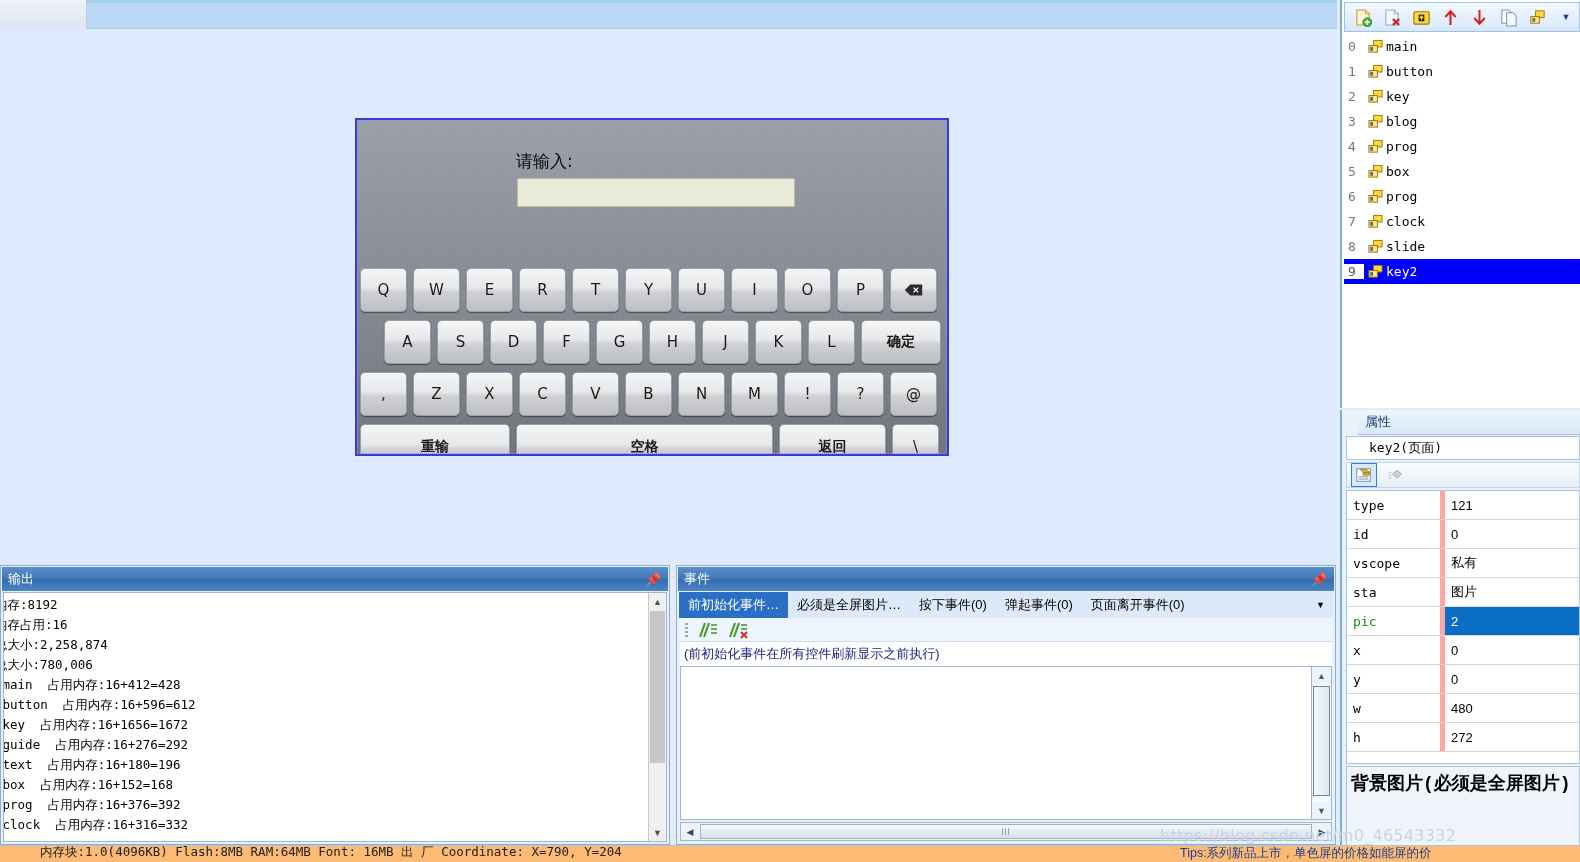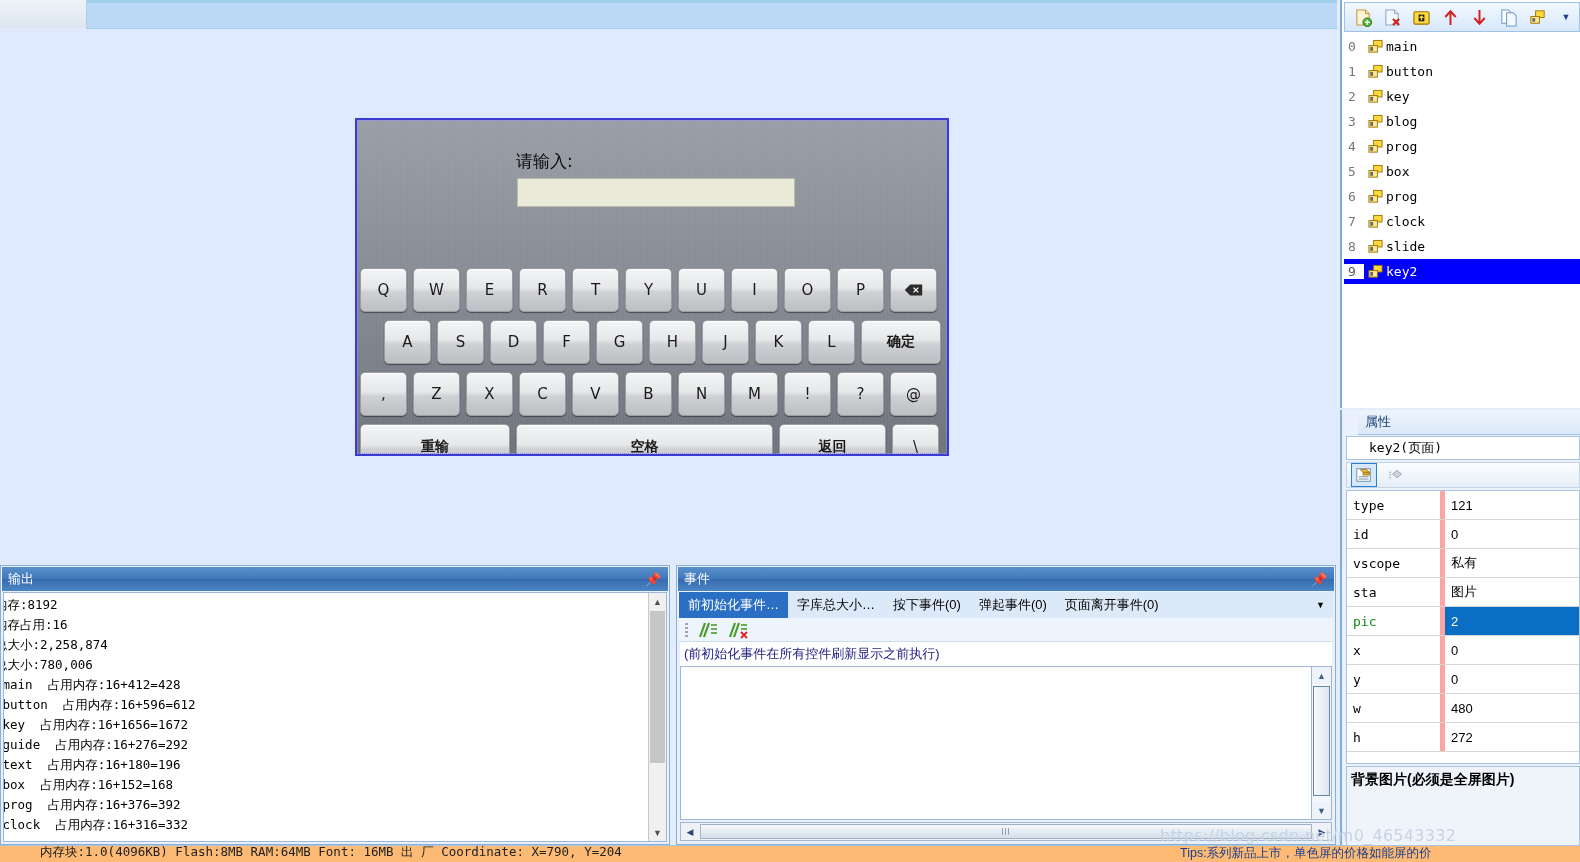--- a/index.html
+++ b/index.html
@@ -227,21 +227,21 @@
   .pr .k{width:98px;border-right:5px solid #fca5a5;display:flex;align-items:center;
     padding-left:6px;box-sizing:border-box;
     font-family:"DejaVu Sans Mono","Liberation Mono",monospace;}
   .pr .v{flex:1;display:flex;align-items:center;padding-left:6px;box-sizing:border-box;}
   .pr.sel .k{color:#118a11;}
   .pr.sel .v{background:#0a6ec4;color:#fff;}
   #prop-desc{
     position:absolute;left:4px;right:0;top:356px;bottom:2px;
     background:#eff4fa;border:1px solid #aac4df;box-sizing:border-box;
   }
-  #prop-desc .hd{font-size:14px;font-weight:bold;padding:4px 4px 2px 4px;}
+  #prop-desc .hd{font-size:18px;font-weight:bold;padding:4px 4px 2px 4px;font-family:Liberation Mono, monospace;}
 
   
   #wm{
     left:1160px;top:826px;font-size:16px;color:#c8d4e4;
     letter-spacing:.3px;white-space:nowrap;
     font-family:"DejaVu Sans",sans-serif;
   }
   #statusbar{
     left:0;top:845px;width:1580px;height:17px;
     background:#fdba74;border-top:1px solid #a9c5e2;box-sizing:border-box;
@@ -348,21 +348,21 @@
 </div>
 
 <div class="abs" id="event-panel">
   <div class="pnl-title">
     <span class="ttl">事件</span>
     <span class="pin">📌</span>
   </div>
 
   <div id="ev-tabs">
     <div class="ev-tab active">前初始化事件…</div>
-    <div class="ev-tab">字库总大小…</div>
+    <div class="ev-tab">必须是全屏图片…</div>
     <div class="ev-tab">按下事件(0)</div>
     <div class="ev-tab">弹起事件(0)</div>
     <div class="ev-tab">页面离开事件(0)</div>
     <div class="ev-more">▼</div>
   </div>
 
   <div id="ev-toolbar">
     <span class="grip"></span>
     <span class="cmt-ic">
       <svg viewBox="0 0 22 18" width="22" height="18" aria-hidden="true">

